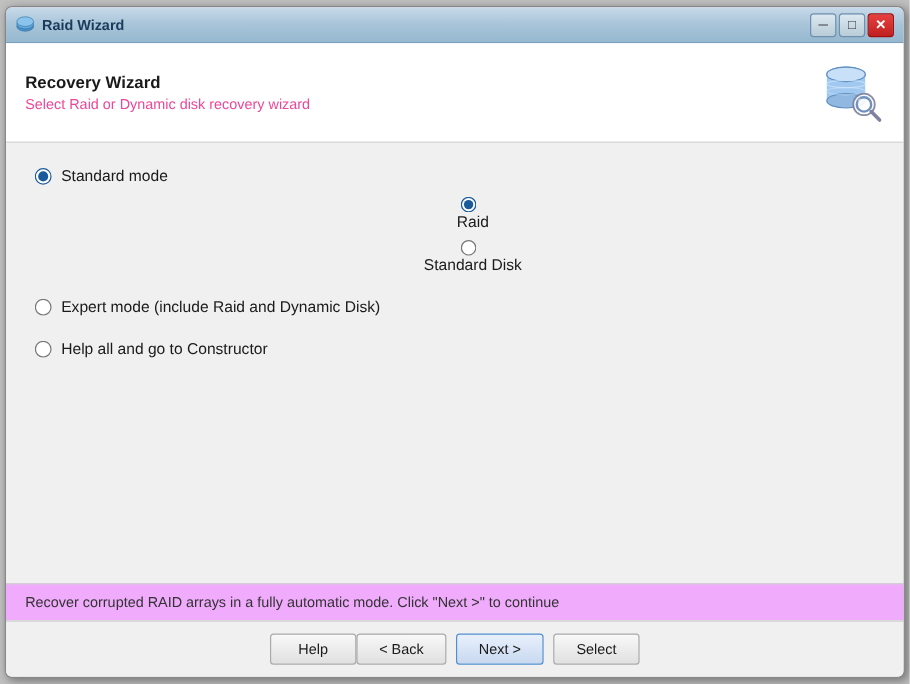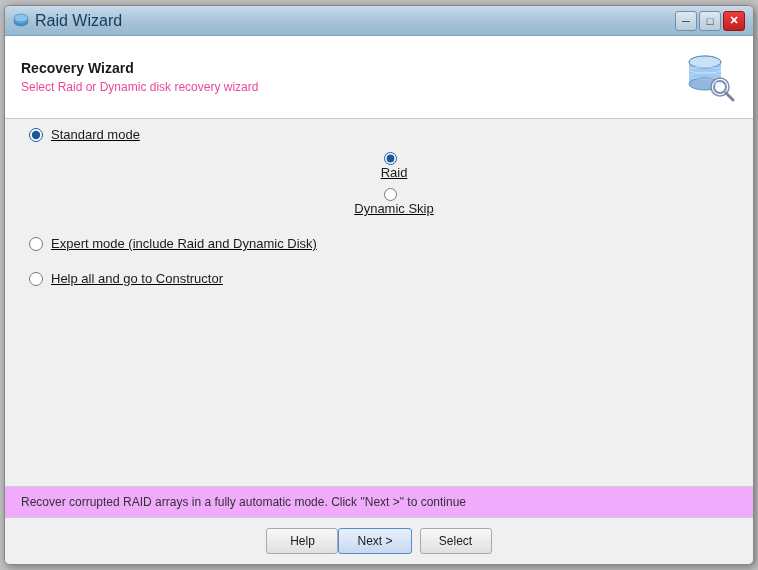--- a/index.html
+++ b/index.html
@@ -40,22 +40,22 @@
     }
 
     .title-bar-icon {
       width: 16px;
       height: 16px;
       margin-right: 6px;
     }
 
     .title-bar-title {
       flex: 1;
-      font-size: 16px;
-      font-weight: 400;
+      font-size: 12px;
+      font-weight: 700;
       color: #1a3a5c;
     }
 
     .title-bar-buttons {
       display: flex;
       gap: 2px;
     }
 
     .title-btn {
       width: 22px;
@@ -104,24 +104,23 @@
 
     
     .disk-icon-container {
       width: 54px;
       height: 54px;
     }
 
     
     .content-area {
       flex: 1;
-      padding: 8px 24px;
+      padding: 20px 24px;
       background: #f0f0f0;
       overflow: hidden;
-      text-decoration: underline;
     }
 
     
     .option-group {
       margin-bottom: 20px;
     }
 
     .radio-option {
       display: flex;
       align-items: center;
@@ -287,21 +286,21 @@
         <input type="radio" name="mode" value="standard" checked="" style="">
         <span class="radio-label">Standard mode</span>
       </label>
       <div class="sub-options">
         <label class="sub-radio">
           <input type="radio" name="submode" value="raid" checked="" style="">
           <span class="sub-label">Raid</span>
         </label>
         <label class="sub-radio">
           <input type="radio" name="submode" value="dynamic" style="">
-          <span class="sub-label">Dynamic Skip</span>
+          <span class="sub-label">Standard Disk</span>
         </label>
       </div>
     </div>
 
     <div class="option-group">
       <label class="standalone-option">
         <input type="radio" name="mode" value="expert" style="">
         <span class="radio-label">Expert mode (include Raid and Dynamic Disk)</span>
       </label>
     </div>
@@ -317,18 +316,19 @@
 
   <div class="status-bar">
     <span>Recover corrupted RAID arrays in a fully automatic mode. Click "Next &gt;" to continue</span>
   </div>
 
   <div class="button-bar">
     <div class="btn-left">
       <button class="btn">Help</button>
     </div>
     <div class="btn-right">
+      <button class="btn">&lt; Back</button>
       <button class="btn btn-primary">Next &gt;</button>
       <button class="btn">Select</button>
     </div>
   </div>
 
 </div>
 
 </body></html>

